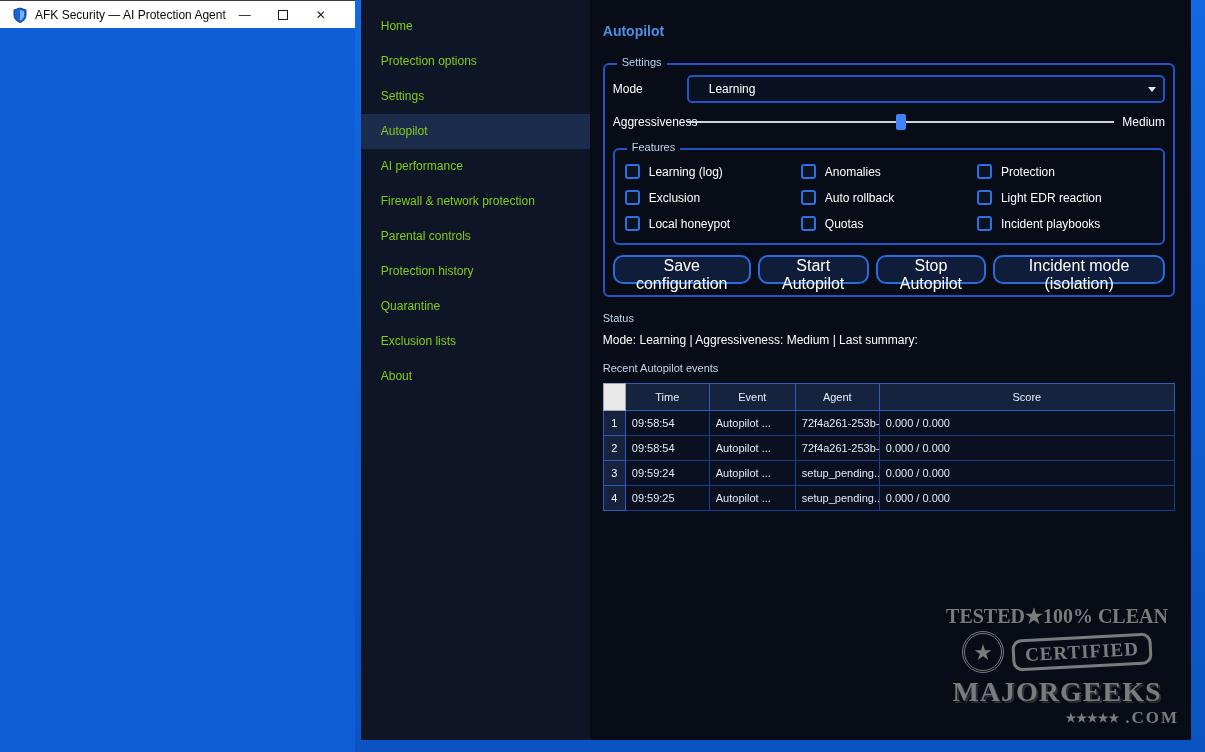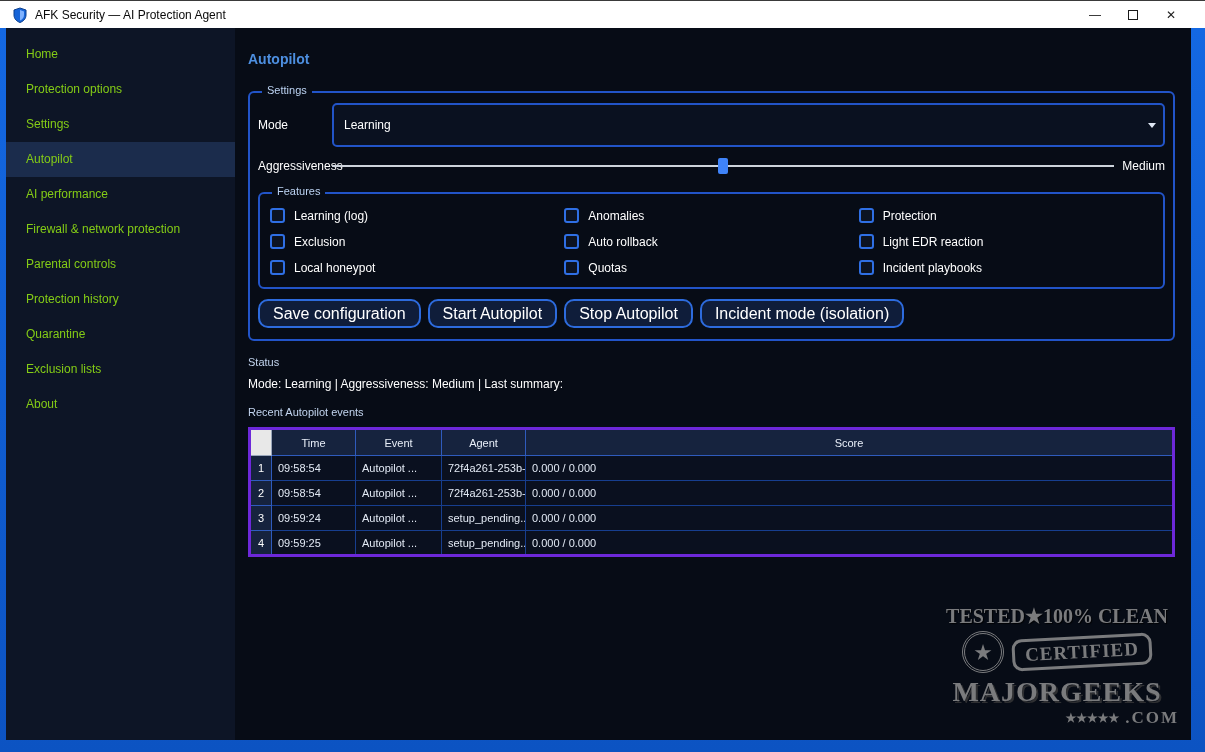--- a/index.html
+++ b/index.html
@@ -1,19 +1,19 @@
 <!DOCTYPE html>
 <html><head>
 <meta charset="utf-8">
 <style>
   * { margin:0; padding:0; box-sizing:border-box; }
   html,body { width:1205px; height:752px; overflow:hidden; }
   body { font-family:"Liberation Sans", sans-serif; background:#0e5fd6; }
 
-  .window { position:absolute; inset:0; display:flex; flex-direction:column; }
+  .window { position:absolute; inset:0; display:flex; }
 
   
   .titlebar { height:28px; background:#ffffff; display:flex; align-items:center;
               padding-left:12px; border-top:1px solid #3a3a3a; flex:none; }
   .app-icon { width:16px; height:16px; margin-right:7px; flex:none; }
   .tb-title { font-size:12px; color:#0a0a0a; }
   .win-controls { margin-left:auto; margin-right:15px; display:flex; height:100%; }
   .win-btn { width:38px; display:flex; align-items:center; justify-content:center;
              font-size:12px; color:#1a1a1a; cursor:default; }
   .max-box { width:10px; height:10px; border:1px solid #1a1a1a; display:inline-block; }
@@ -35,22 +35,22 @@
 
   .group { position:relative; border:2px solid #2254c8; border-radius:6px; }
   .group-label { position:absolute; top:-9px; left:12px; background:#070c16;
                  padding:0 5px; font-size:11px; color:#bcd3f2; }
 
   .settings-group { margin-top:24px; padding:10px 8px 11px 8px; }
 
   .form-row { display:flex; align-items:center; }
   .row-label { width:74px; flex:none; font-size:12px; color:#ffffff; }
 
-  .dropdown { flex:1; height:44px; border:2px solid #2254c8; border-radius:5px;
-              background:#0a1120; display:flex; align-items:center; padding:0 0 0 10px;
+  .dropdown { flex:1; height:28px; border:2px solid #2254c8; border-radius:5px;
+              background:#0a1120; display:flex; align-items:center; padding:0 0 0 20px;
               color:#ffffff; font-size:12px; cursor:default; }
   .dd-value { flex:1; }
   .dd-button { width:22px; height:100%; display:flex; align-items:center; justify-content:center; }
   .caret { width:0; height:0; border-left:4px solid transparent; border-right:4px solid transparent;
            border-top:5px solid #dfe7f4; }
 
   .slider-row { margin-top:10px; }
   .slider { position:relative; flex:1; height:18px; }
   .track { position:absolute; left:0; right:0; top:8px; height:2px; background:#cdd3db; }
   .handle { position:absolute; top:1px; width:10px; height:16px; background:#3f83f8;
@@ -67,21 +67,21 @@
   .btn-row { display:flex; gap:7px; margin-top:10px; }
   .btn { height:29px; padding:0 13px; background:#0f1d3a; border:2px solid #2d6bdd;
          border-radius:10px; color:#ffffff; font-size:16px;
          font-family:"Liberation Sans", sans-serif; cursor:default; }
 
   .section-label { margin-top:15px; font-size:11px; color:#c2d4ee; }
   .status-line { margin-top:9px; font-size:12px; color:#ffffff; }
 
   
   .events-table { margin-top:9px; width:100%; border-collapse:collapse; table-layout:fixed;
-                  border:3px solid #6d28d9; }
+                  border:1px solid #6d28d9; }
   .c-num { width:22px; } .c-time { width:84px; } .c-event { width:86px; } .c-file { width:84px; }
   .events-table th { background:#16233e; color:#e8eef8; font-weight:normal; font-size:11px;
                      height:27px; border:1px solid #2f5bbd; }
   .events-table th.corner { background:#e8e8e8; border:1px solid #9aa6bb; }
   .events-table td { height:25px; font-size:11px; color:#e2e9f4; background:#0a101f;
                      border:1px solid #173e8f; padding:0 6px; white-space:nowrap; overflow:hidden; }
   .events-table td.rownum { background:#16233e; text-align:center; padding:0; color:#ffffff;
                             border:1px solid #2f5bbd; }
 
   

